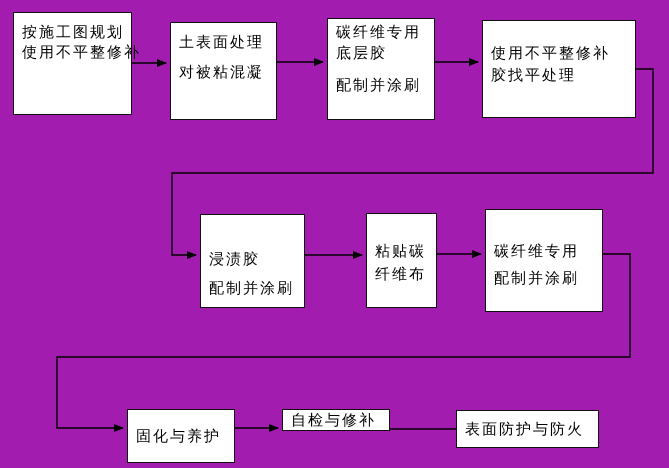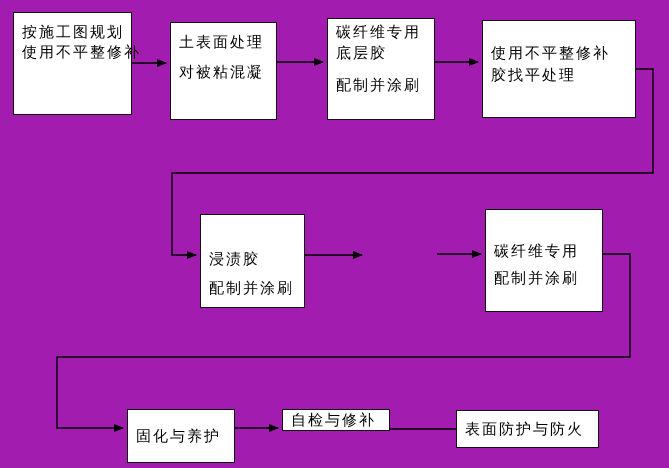--- a/index.html
+++ b/index.html
@@ -101,20 +101,24 @@
   <div class="box b4">
     <div class="ln">使用不平整修补</div>
     <div class="ln">胶找平处理</div>
   </div>
 
   <div class="box b5">
     <div class="ln">浸渍胶</div>
     <div class="ln">配制并涂刷</div>
   </div>
 
+  <div class="box b6">
+    <div class="ln">粘贴碳</div>
+    <div class="ln">纤维布</div>
+  </div>
 
   <div class="box b7">
     <div class="ln">碳纤维专用</div>
     <div class="ln">配制并涂刷</div>
   </div>
 
   <div class="box b8">
     <div class="ln">固化与养护</div>
   </div>
 

